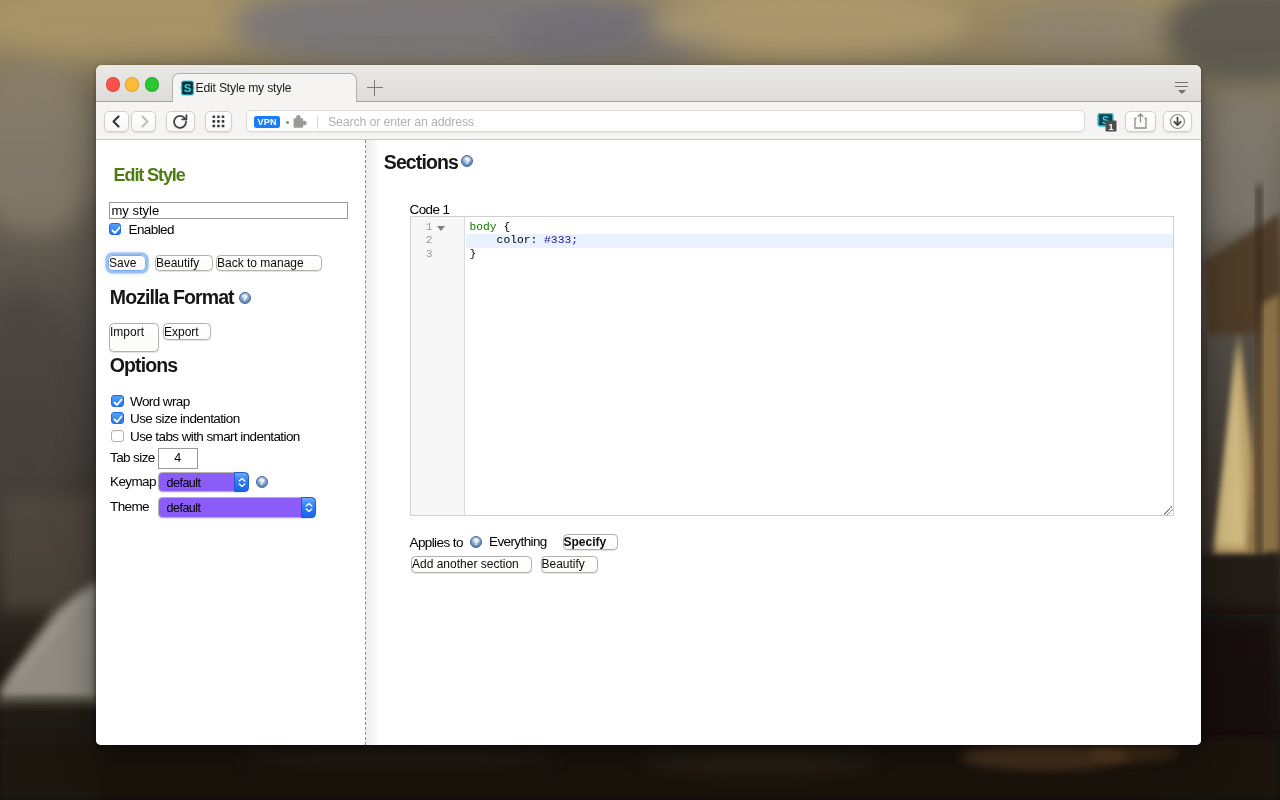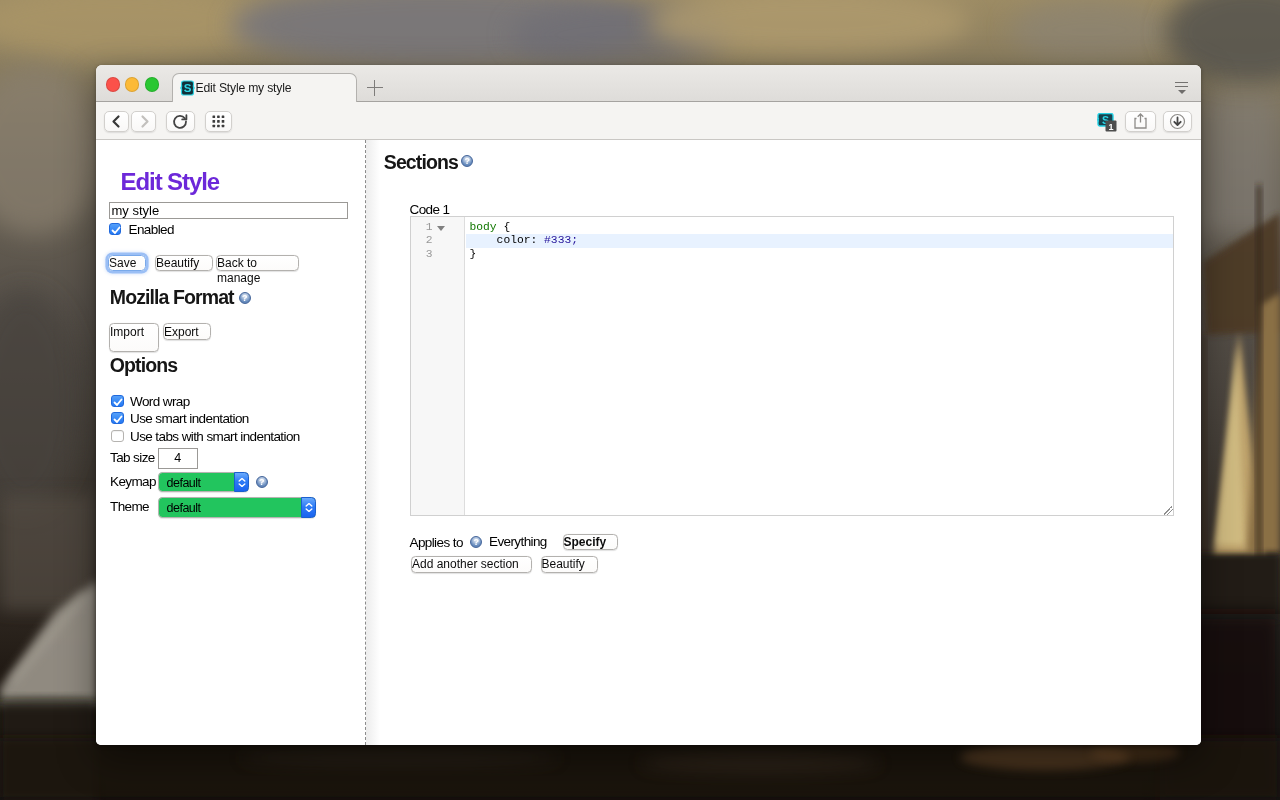--- a/index.html
+++ b/index.html
@@ -43,37 +43,37 @@
      line-height:12px;letter-spacing:.2px;}
   #udot{position:absolute;left:39.5px;top:10px;width:2.6px;height:2.6px;border-radius:50%;background:#96948f;}
   #usep{position:absolute;left:69.9px;top:4.5px;width:1px;height:13px;background:#d7d5d2;}
   #uph{position:absolute;left:81px;top:4.2px;font-size:12.4px;letter-spacing:-0.15px;color:#b4b2af;}
   
   #content{position:absolute;left:0;top:75px;width:100%;height:605px;background:#fff;
      border-radius:0 0 5px 5px;overflow:hidden;font-size:13.5px;color:#000;}
   #divider{position:absolute;left:268.5px;top:0;height:100%;width:0;border-left:1px dashed #8b8b8b;}
   #rightwash{position:absolute;left:269.5px;top:0;height:100%;width:14px;
      background:linear-gradient(to right,rgba(190,190,190,.28),rgba(255,255,255,0));}
-  h1{position:absolute;left:12.6px;top:16.6px;margin:12px;font-size:24px;line-height:26px;letter-spacing:-1.1px;color:#6d28d9;}
+  h1{position:absolute;left:12.6px;top:16.6px;margin:5px;font-size:18px;line-height:26px;letter-spacing:-1.1px;color:#4d7c0f;}
   .h2{position:absolute;margin:0;font-size:19.5px;line-height:19.5px;font-weight:bold;letter-spacing:-0.9px;color:#161616;}
   .help{position:absolute;width:12px;height:12px;border-radius:50%;box-sizing:border-box;
      background:radial-gradient(circle at 50% 32%,#e9eff7,#a9bedb 35%,#6b8fc0 62%,#4f77ab);
      border:1px solid #44659a;color:#fff;font-size:9px;font-weight:bold;
      text-align:center;line-height:11px;}
   .btn{position:absolute;box-sizing:border-box;background:linear-gradient(#ffffff,#fcfbfa);
      border:1px solid #b3b1ae;border-radius:4.5px;font-size:12px;color:#0c0c0c;
      text-align:left;box-shadow:0 0.5px 1px rgba(0,0,0,.12);}
   .cb{position:absolute;width:12.4px;height:12.4px;box-sizing:border-box;border-radius:3px;}
   .cb.on{background:linear-gradient(#55a0f9,#2478f4);border:1px solid #2069dd;}
   .cb.off{background:#fff;border:1px solid #b5b3b0;box-shadow:inset 0 1px 1px rgba(0,0,0,.06);}
   .cb svg{position:absolute;left:1px;top:1.5px;}
   .lbl{position:absolute;font-size:13.5px;letter-spacing:-0.6px;color:#000;}
   .inp{position:absolute;box-sizing:border-box;border:1px solid #9b9996;background:#fff;
      font-size:13px;color:#000;}
-  .sel{position:absolute;box-sizing:border-box;background:#22c55e;border:1px solid #b6b4b1;
+  .sel{position:absolute;box-sizing:border-box;background:#8b5cf6;border:1px solid #b6b4b1;
      border-radius:4.5px;box-shadow:0 0.5px 1px rgba(0,0,0,.1);font-size:12.5px;color:#000;}
   .sel .tx{position:absolute;left:8px;top:3px;letter-spacing:-0.5px;}
   .sel .st{position:absolute;right:-1px;top:-1px;width:15.5px;height:calc(100% + 2px);
      border-radius:0 4.5px 4.5px 0;background:linear-gradient(#6aabfc,#2e7bf6 45%,#1a63ef);
      box-sizing:border-box;border:1px solid #1a5fd0;}
   .st svg{position:absolute;left:2.6px;top:50%;margin-top:-4.5px;}
   
   #cm{position:absolute;left:313.5px;top:76px;width:764px;height:300px;box-sizing:border-box;
       border:1px solid #d0d0d0;background:#fff;font-family:"Liberation Mono",monospace;
       font-size:11.3px;line-height:13.5px;}
@@ -198,20 +198,33 @@
             <rect x="15.7" y="3.5" width="2.6" height="2.6" rx=".5"></rect>
           <rect x="6.5" y="8.1" width="2.6" height="2.6" rx=".5"></rect>
             <rect x="11.1" y="8.1" width="2.6" height="2.6" rx=".5"></rect>
             <rect x="15.7" y="8.1" width="2.6" height="2.6" rx=".5"></rect>
           <rect x="6.5" y="12.7" width="2.6" height="2.6" rx=".5"></rect>
             <rect x="11.1" y="12.7" width="2.6" height="2.6" rx=".5"></rect>
             <rect x="15.7" y="12.7" width="2.6" height="2.6" rx=".5"></rect>
         </g>
       </svg>
     </div>
+    <div id="urlbar">
+      <div id="vpn">VPN</div>
+      <div id="udot"></div>
+      <svg id="puzzle" width="16" height="15" viewBox="0 0 16 15" style="position:absolute;left:45px;top:3.2px;">
+        <g fill="#9b9996">
+          <rect x="1.6" y="4.2" width="9.6" height="9.6" rx="0.8"></rect>
+          <circle cx="6.4" cy="3.4" r="2.3"></circle>
+          <circle cx="12.4" cy="9" r="2.3"></circle>
+        </g>
+      </svg>
+      <div id="usep"></div>
+      <div id="uph">Search or enter an address</div>
+    </div>
     <div id="stylish" style="position:absolute;left:1001px;top:10.5px;width:20px;height:20px;">
       <svg width="20" height="20" viewBox="0 0 20 20">
         <rect x="1" y="0.5" width="15" height="12.5" rx="2" fill="#16414d" stroke="#23d0e4" stroke-width="1.4"></rect>
         <text x="8.5" y="11" font-size="10.5" font-weight="bold" fill="#2bd7e8" text-anchor="middle" font-family="Liberation Sans">S</text>
         <path d="M1.7 5 L0.7 6.8 L1.7 8.6" stroke="#23d0e4" stroke-width="1.1" fill="none"></path>
         <rect x="8.5" y="7.5" width="11" height="11" rx="1" fill="#4d4d4d"></rect>
         <text x="14" y="16.5" font-size="9" font-weight="bold" fill="#fff" text-anchor="middle" font-family="Liberation Sans">1</text>
       </svg>
     </div>
     <div class="tbtn" id="btn-share" style="left:1029px;width:31px;">
@@ -238,42 +251,42 @@
     <span class="cb on" style="left:13px;top:83px;">
         <svg width="10" height="9" viewBox="0 0 10 9">
           <path d="M1.5 4.5 L4 7 L8.5 1.5" stroke="#fff" stroke-width="1.8" fill="none" stroke-linecap="round" stroke-linejoin="round"></path>
         </svg>
       </span>
     <span class="lbl" style="left:32.5px;top:82px;">Enabled</span>
 
     <div class="btn" id="save" style="left:12px;top:114.5px;width:38px;height:16px;line-height:15px;
         border-color:#79a9ea;box-shadow:0 0 0 2.6px rgba(128,173,242,.72),0 0 3px 3.5px rgba(128,173,242,.25);">Save</div>
     <div class="btn" style="left:59px;top:114.5px;width:58px;height:16px;line-height:15px;">Beautify</div>
-    <div class="btn" style="left:120px;top:114.5px;width:83px;height:16px;line-height:15px;">Back to manage</div>
+    <div class="btn" style="left:120px;top:114.5px;width:106px;height:16px;line-height:15px;">Back to manage</div>
 
     <div class="h2" style="left:13.8px;top:147.5px;">Mozilla Format</div>
     <div class="help" style="left:142.8px;top:152.3px;">?</div>
 
     <div class="btn" style="left:13px;top:183px;width:50px;height:29px;line-height:16px;">Import</div>
     <div class="btn" style="left:67px;top:183px;width:48px;height:17px;line-height:16px;">Export</div>
 
     <div class="h2" style="left:13.8px;top:216px;">Options</div>
 
     <span class="cb on" style="left:15.3px;top:255px;">
         <svg width="10" height="9" viewBox="0 0 10 9">
           <path d="M1.5 4.5 L4 7 L8.5 1.5" stroke="#fff" stroke-width="1.8" fill="none" stroke-linecap="round" stroke-linejoin="round"></path>
         </svg>
       </span>
     <span class="lbl" style="left:34px;top:254px;">Word wrap</span>
     <span class="cb on" style="left:15.3px;top:272px;">
         <svg width="10" height="9" viewBox="0 0 10 9">
           <path d="M1.5 4.5 L4 7 L8.5 1.5" stroke="#fff" stroke-width="1.8" fill="none" stroke-linecap="round" stroke-linejoin="round"></path>
         </svg>
       </span>
-    <span class="lbl" style="left:34px;top:271px;">Use smart indentation</span>
+    <span class="lbl" style="left:34px;top:271px;">Use size indentation</span>
     <span class="cb off" style="left:15.3px;top:289.5px;"></span>
     <span class="lbl" style="left:34px;top:288.5px;">Use tabs with smart indentation</span>
 
     <span class="lbl" style="left:14px;top:309.5px;">Tab size</span>
     <input class="inp" style="left: 61.5px; top: 308px; width: 40.5px; height: 20.5px; text-align: center; font-size: 12.5px;" value="4">
 
     <span class="lbl" style="left:14px;top:333.5px;">Keymap</span>
     <div class="sel" style="left:61.5px;top:332px;width:91.5px;height:20px;">
       <span class="tx">default</span>
       <span class="st">

